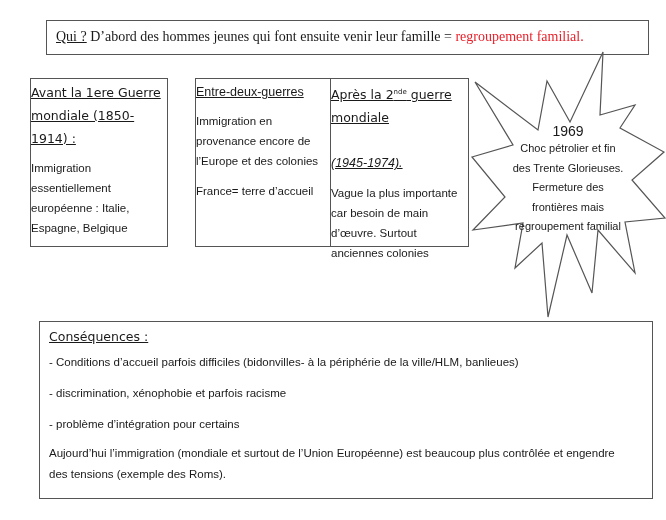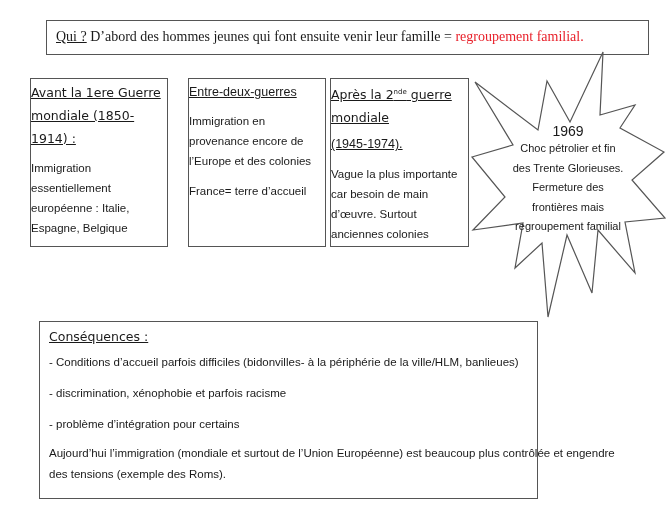--- a/index.html
+++ b/index.html
@@ -10,35 +10,35 @@
   .comic { font-family: "DejaVu Sans", sans-serif; }
 
   #top-box { left: 46px; top: 20px; width: 603px; height: 35px; font-size: 14px; line-height: 31px; padding-left: 9px; white-space: nowrap; }
   #top-box .u { text-decoration: underline; }
   #top-box .red { color: #e8202a; }
 
   .period { top: 78px; height: 169px; text-align: left; }
   .period .title { font-size: 12.5px; line-height: 23px; text-decoration: underline; font-weight: 500; margin-top: 2px; }
   .period .body { font-size: 11.5px; line-height: 20px; }
   #p1 { left: 30px; width: 138px; }
-  #p2 { left: 188px; width: 138px; }
+  #p2 { left: 195px; width: 138px; }
   #p3 { left: 330px; width: 139px; }
   #p1 .body { margin-top: 8px; }
   #p2 .body { margin-top: 7px; }
   #p2 .body2 { margin-top: 10px; }
-  #p3 .title2 { margin-top: 4px; }
+  #p3 .title2 { margin-top: 23px; font-style: italic; }
   #p3 .body { margin-top: 8px; }
   sup { font-size: 7px; }
 
   #star { position: absolute; left: 0; top: 0; width: 666px; height: 520px; pointer-events: none; }
   #star-text { position: absolute; left: 507px; top: 124px; width: 122px; text-align: center; }
   #star-text .year { font-size: 14px; line-height: 15px; }
   #star-text .line { font-size: 11px; line-height: 19.5px; white-space: nowrap; }
 
-  #cons-box { left: 39px; top: 321px; width: 499px; height: 178px; padding: 6px 0 0 9px; font-size: 11.5px; }
+  #cons-box { left: 39px; top: 321px; width: 614px; height: 178px; padding: 6px 0 0 9px; font-size: 11.5px; }
   #cons-box .heading { text-decoration: underline; font-size: 12.5px; line-height: 18px; margin-bottom: 8px; }
   #cons-box .item { line-height: 16px; margin-bottom: 15px; }
   #cons-box .para { line-height: 21px; width: 570px; margin-top: -4px; }
 </style>
 </head>
 <body>
 
 <div id="top-box" class="box serif">
   <span class="u">Qui ?</span><span> D’abord des hommes jeunes qui font ensuite venir leur famille = </span><span class="red">regroupement familial.</span>
 </div>

